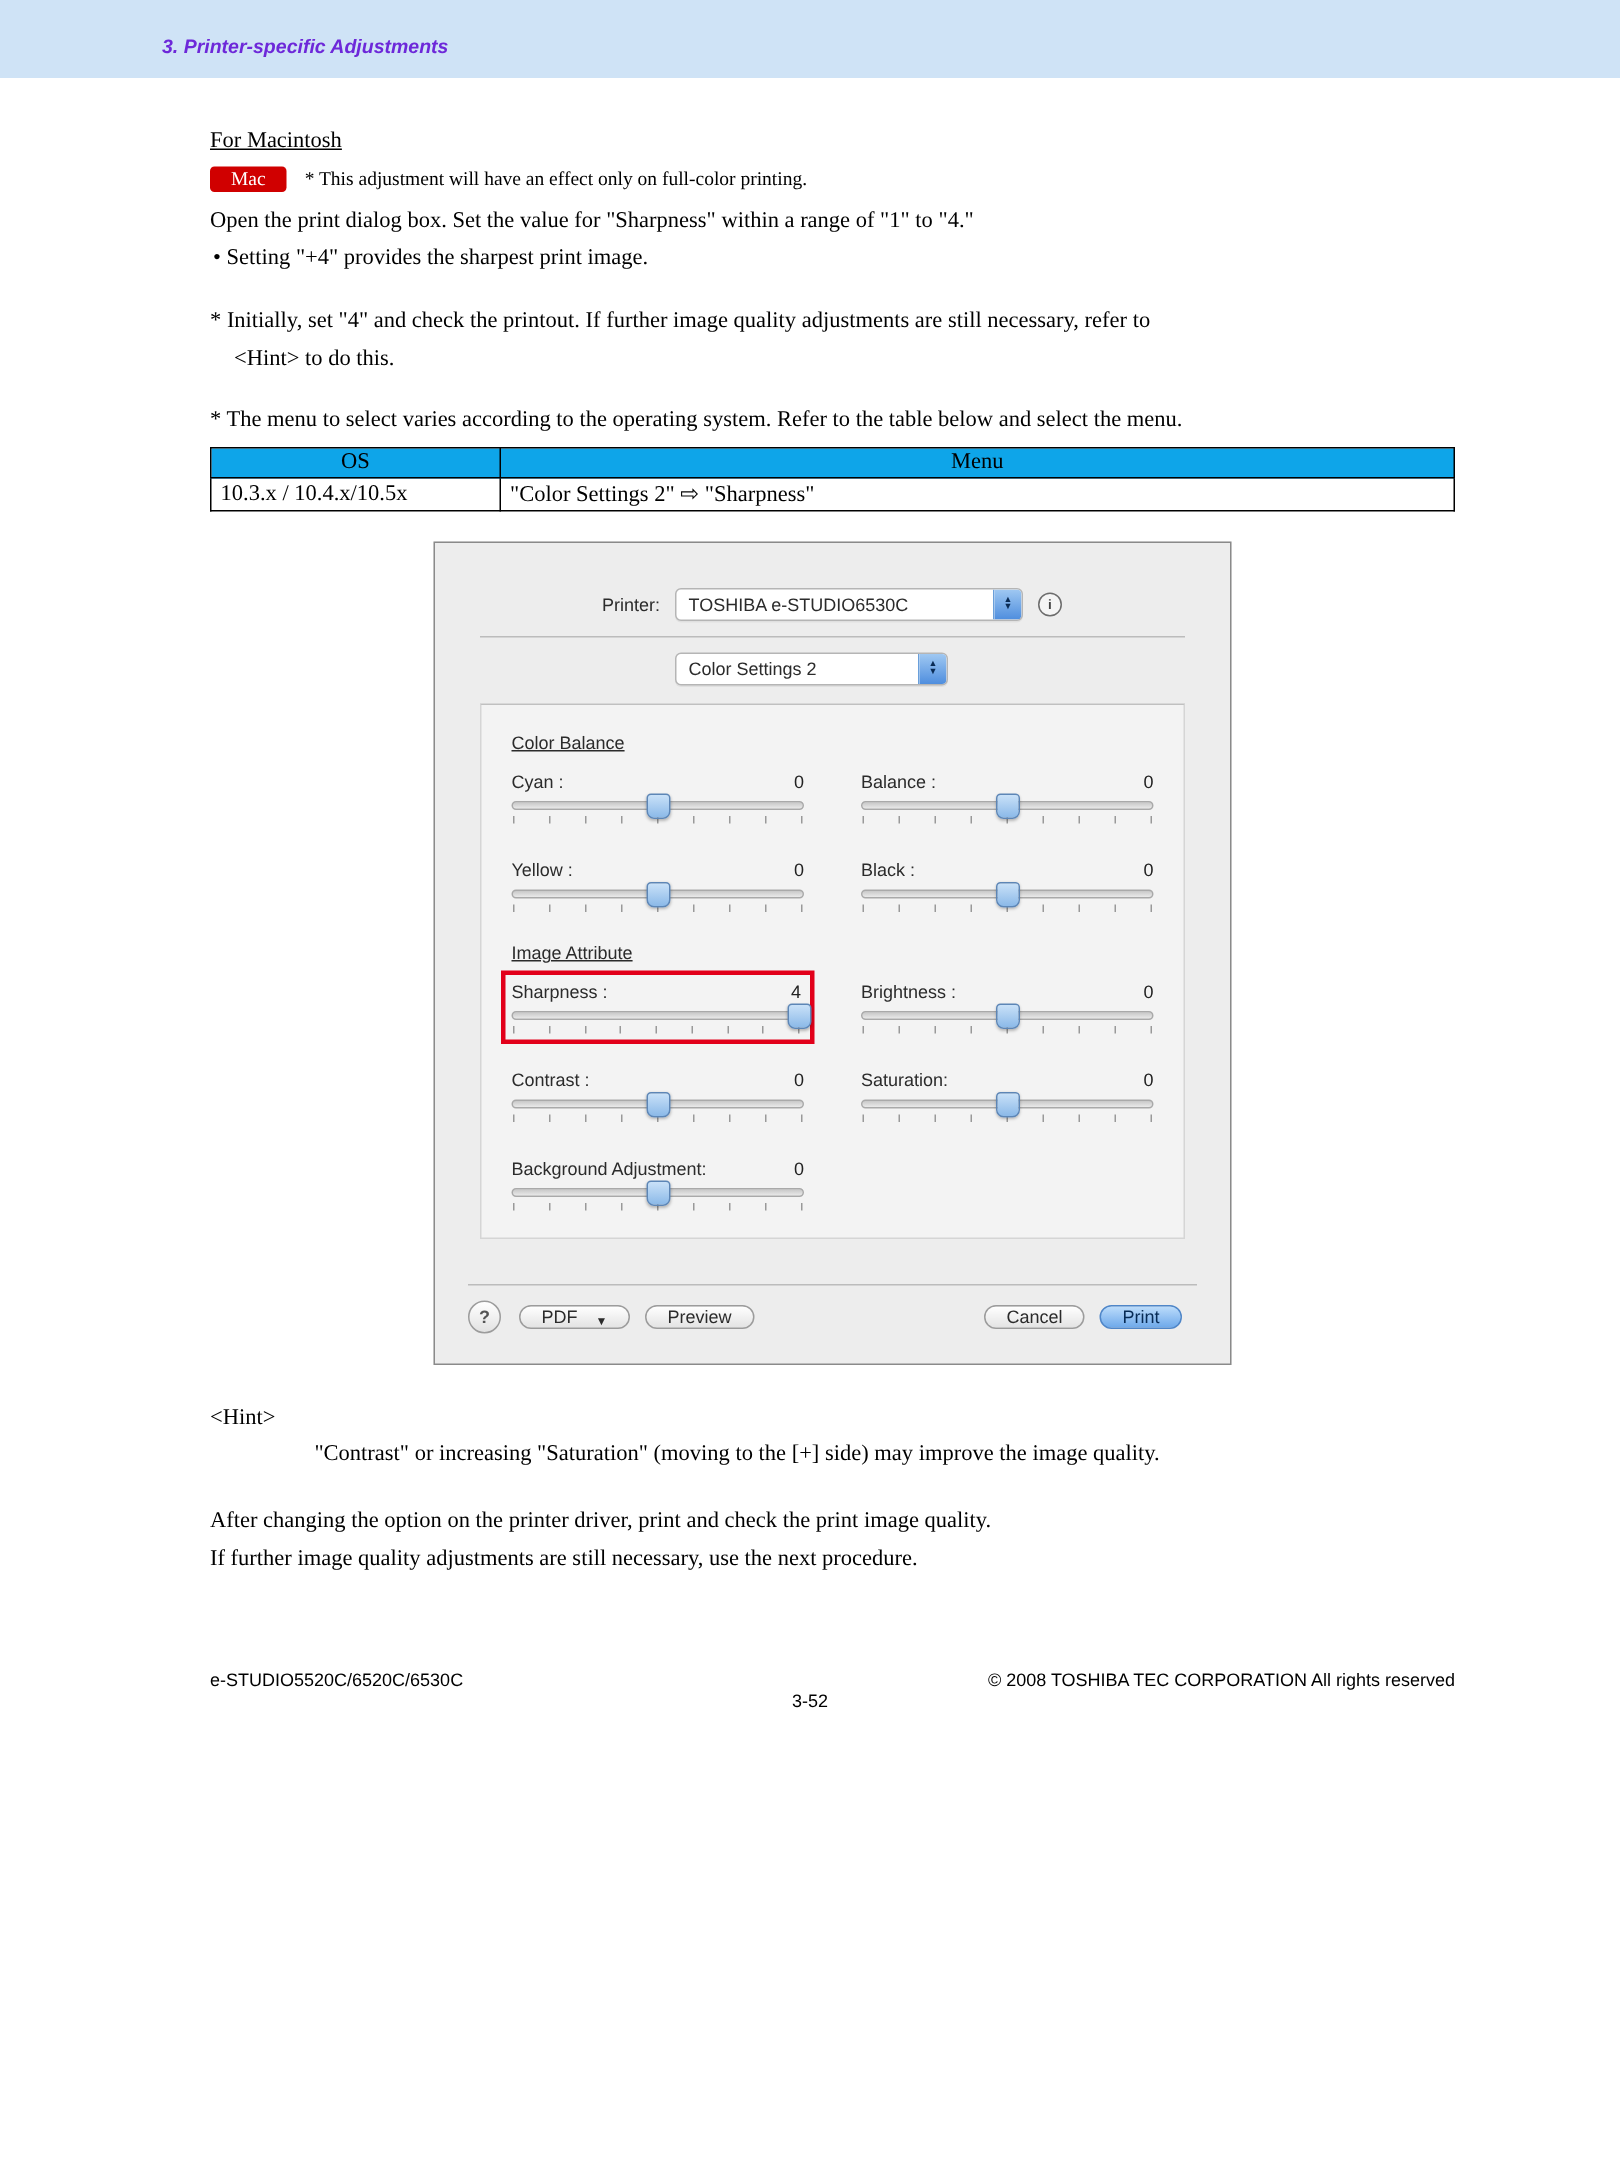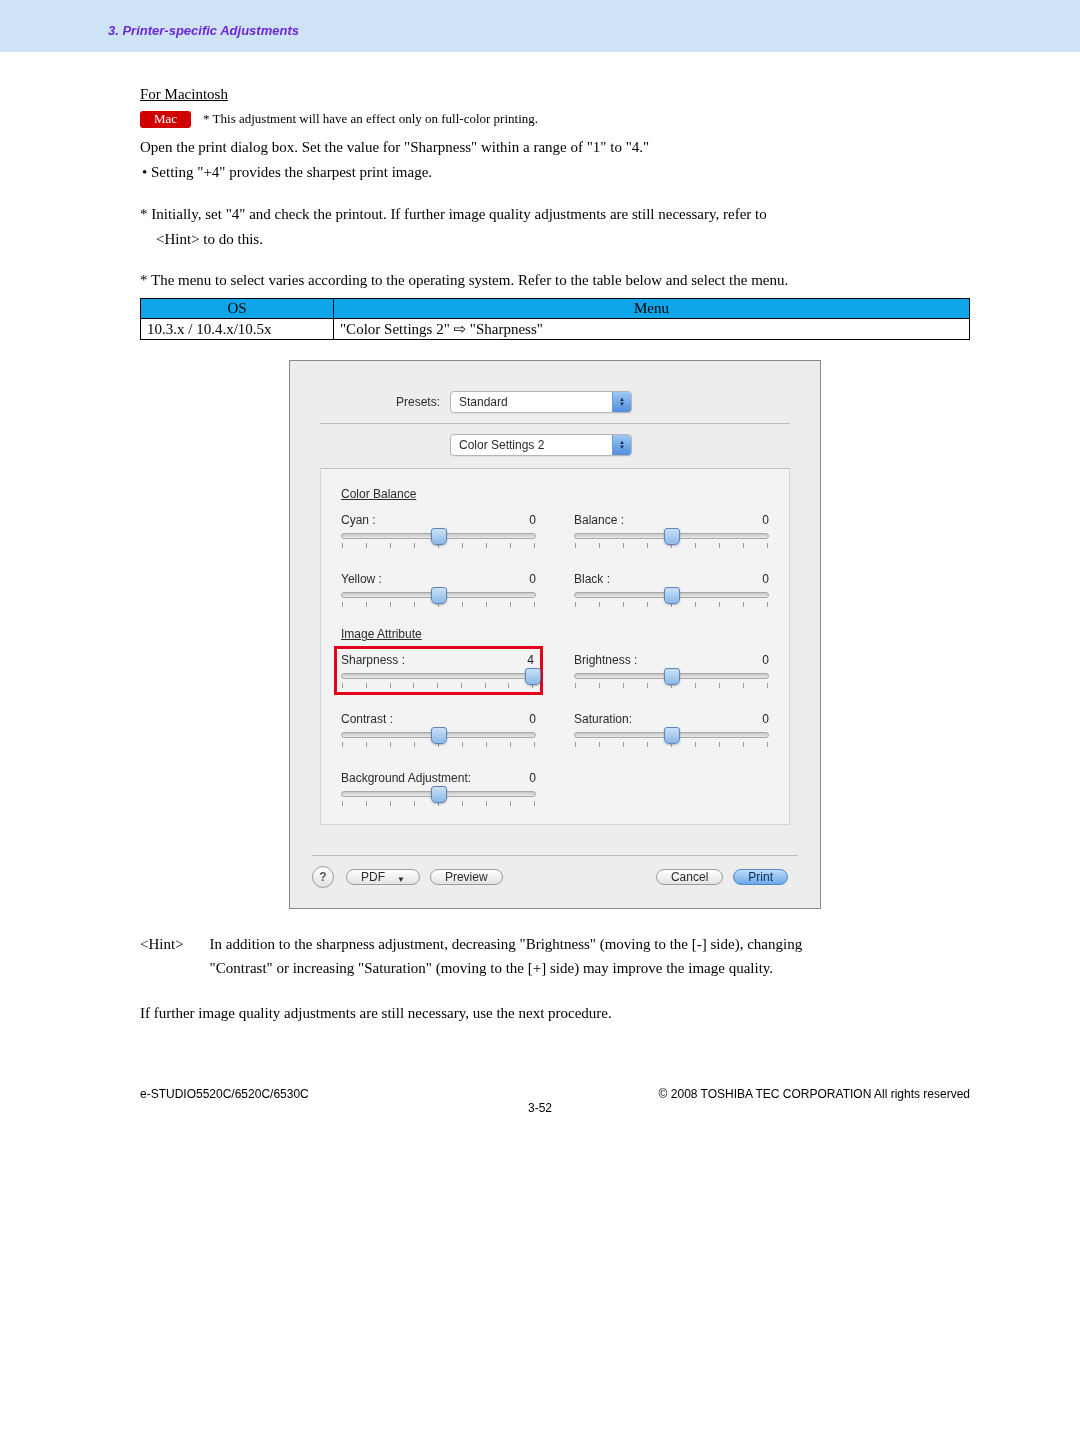--- a/index.html
+++ b/index.html
@@ -274,26 +274,27 @@
     <tr>
       <td>10.3.x / 10.4.x/10.5x</td>
       <td>"Color Settings 2" ⇨ "Sharpness"</td>
     </tr>
   </tbody>
     </table>
 
   <div class="dialog">
     <div class="dlg-top">
       <div class="dlg-row">
-        <div class="dlg-label">Presets:</div>
-        <div class="mac-select" style="width:180px">
-          <span class="sel-text">Standard</span>
+        <div class="dlg-label">Printer:</div>
+        <div class="mac-select" style="width:230px">
+          <span class="sel-text">TOSHIBA e-STUDIO6530C</span>
           <span style="flex:1"></span>
           <span class="sel-arrows">▲<br>▼</span>
         </div>
+        <span class="info-circle">i</span>
       </div>
       <hr class="hr" style="margin-left:0;margin-right:0">
       <div class="dlg-row">
         <div class="dlg-label"></div>
         <div class="mac-select" style="width:180px">
           <span class="sel-text">Color Settings 2</span>
           <span style="flex:1"></span>
           <span class="sel-arrows">▲<br>▼</span>
         </div>
       </div>
@@ -513,26 +514,27 @@
       <span class="pill-btn">Preview</span>
       <span class="spacer"></span>
       <span class="pill-btn">Cancel</span>
       <span class="pill-btn pill-default">Print</span>
     </div>
   </div>
 
   <div class="hint-row">
     <span class="hint-label">&lt;Hint&gt;</span>
     <span>
-      <span class="body-line">In addition to the sharpness adjustment, decreasing "Brightness" (moving to the [-] side), changing</span><br>
+      <br>
       <span class="body-line">"Contrast" or increasing "Saturation" (moving to the [+] side) may improve the image quality.</span>
     </span>
   </div>
 
   <div style="height:20px"></div>
+  <div class="body-line">After changing the option on the printer driver, print and check the print image quality.</div>
   <div class="body-line">If further image quality adjustments are still necessary, use the next procedure.</div>
 
 </div>
 
 <div class="footer-wrap">
   <div class="footer">
     <span>e-STUDIO5520C/6520C/6530C</span>
     <span>© 2008 TOSHIBA TEC CORPORATION All rights reserved</span>
   </div>
   <span class="footer-center">3-52</span>

